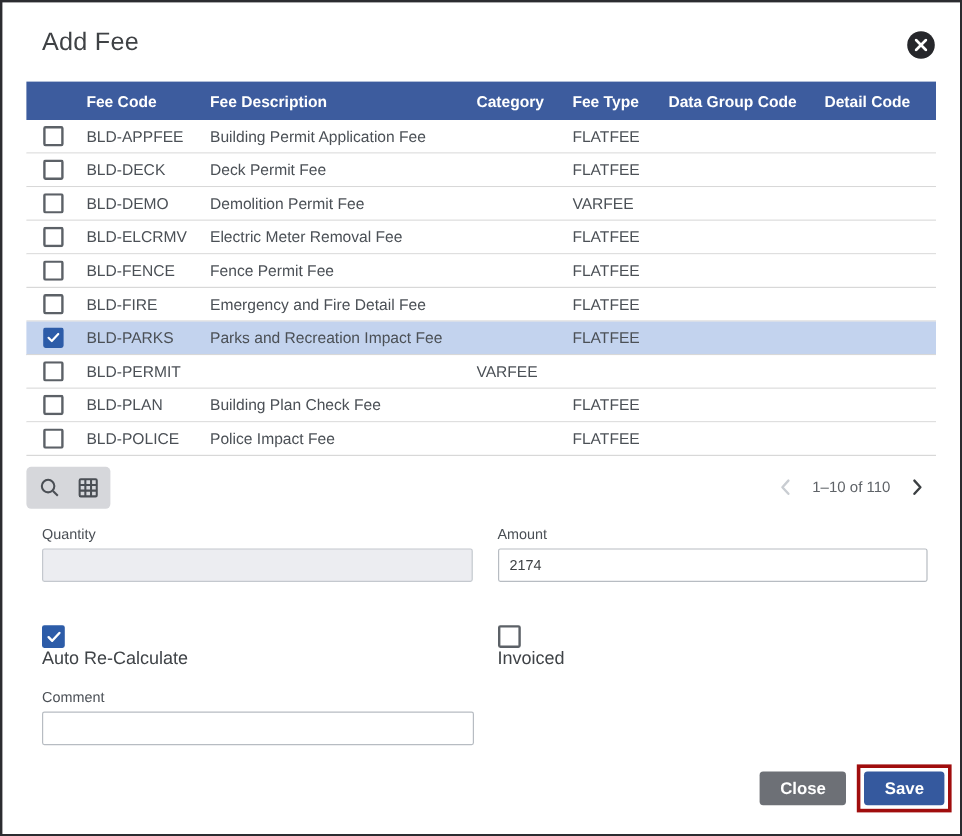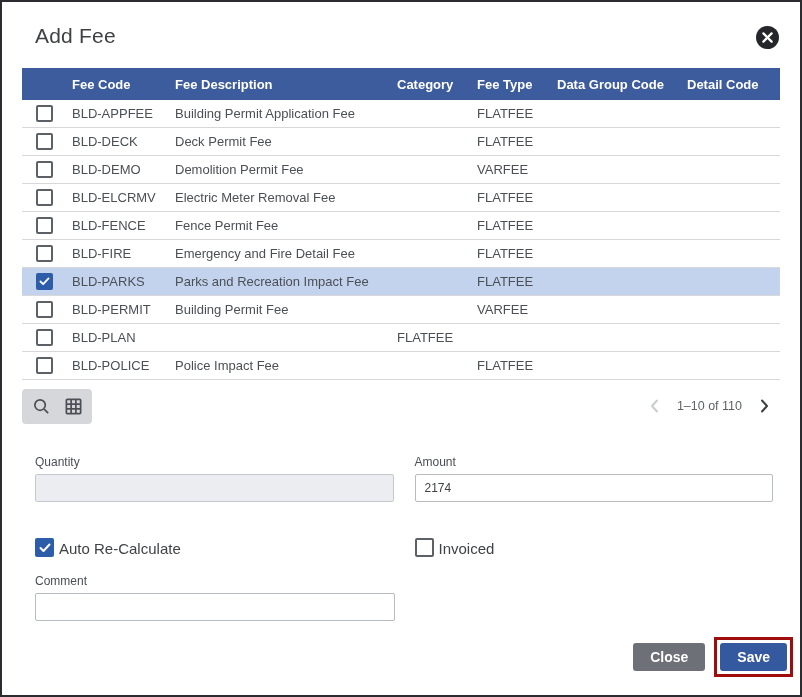--- a/index.html
+++ b/index.html
@@ -58,28 +58,28 @@
   .icon-group svg{width:19px;height:19px;stroke:#4b4f55;fill:none;stroke-width:1.8;cursor:pointer;}
   .pagination{display:flex;align-items:center;gap:14px;margin-right:8px;}
   .page-label{font-size:12.5px;color:#5f6368;}
   .chev{width:16px;height:16px;cursor:pointer;}
   .chev svg{width:16px;height:16px;fill:none;stroke-width:2;stroke-linecap:round;stroke-linejoin:round;}
   .chev.prev svg{stroke:#c9cdd2;}
   .chev.next svg{stroke:#3c4043;}
 
   
   .form-grid{margin:14px 27px 0 33px;display:grid;grid-template-columns:1fr 1fr;column-gap:21px;}
-  .field-label{font-size:12px;color:var(--label-gray);margin-bottom:5px;display:block;margin-top:17px;}
+  .field-label{font-size:12px;color:var(--label-gray);margin-bottom:5px;display:block;}
   .text-input{
     width:100%;height:28px;border:1px solid var(--border-gray);border-radius:2px;
     font-family:inherit;font-size:12px;color:#3f4245;padding:0 9px;background:#fff;
   }
   .text-input:disabled{background:#ecedf1;border-color:#c4c8ce;}
   .check-row{margin:36px 27px 0 33px;display:grid;grid-template-columns:1fr 1fr;column-gap:21px;}
-  .check-item{display:flex;align-items:flex-end;gap:5px;}
+  .check-item{display:flex;align-items:flex-start;flex-direction:column;}
   .check-item .cb{width:19px;height:19px;}
   .check-item .cb svg{width:12px;height:10px;}
   .check-label{font-size:15px;color:#3f4347;cursor:default;}
   .comment-wrap{margin:17px 27px 0 33px;width:360px;}
 
   
   .dialog-footer{position:absolute;right:7px;bottom:18px;display:flex;align-items:center;gap:9px;}
   .btn{
     border:none;border-radius:3px;font-family:inherit;font-weight:700;font-size:14px;color:#fff;
     cursor:pointer;height:28px;padding:0 17px;
@@ -205,33 +205,33 @@
     <div class="cell cell-bind"></div>
     <div class="cell cell-bind"></div>
   </div>
       <div class="trow">
     <div class="cell c-check">
       <span class="cb">
         
       </span>
     </div>
     <div class="cell cell-bind">BLD-PERMIT</div>
-    <div class="cell cell-bind">Building Permit Fee</div>
     <div class="cell cell-bind"></div>
     <div class="cell cell-bind">VARFEE</div>
     <div class="cell cell-bind"></div>
     <div class="cell cell-bind"></div>
   </div>
       <div class="trow">
     <div class="cell c-check">
       <span class="cb">
         
       </span>
     </div>
     <div class="cell cell-bind">BLD-PLAN</div>
+    <div class="cell cell-bind">Building Plan Check Fee</div>
     <div class="cell cell-bind"></div>
     <div class="cell cell-bind">FLATFEE</div>
     <div class="cell cell-bind"></div>
     <div class="cell cell-bind"></div>
   </div>
       <div class="trow">
     <div class="cell c-check">
       <span class="cb">
         
       </span>

